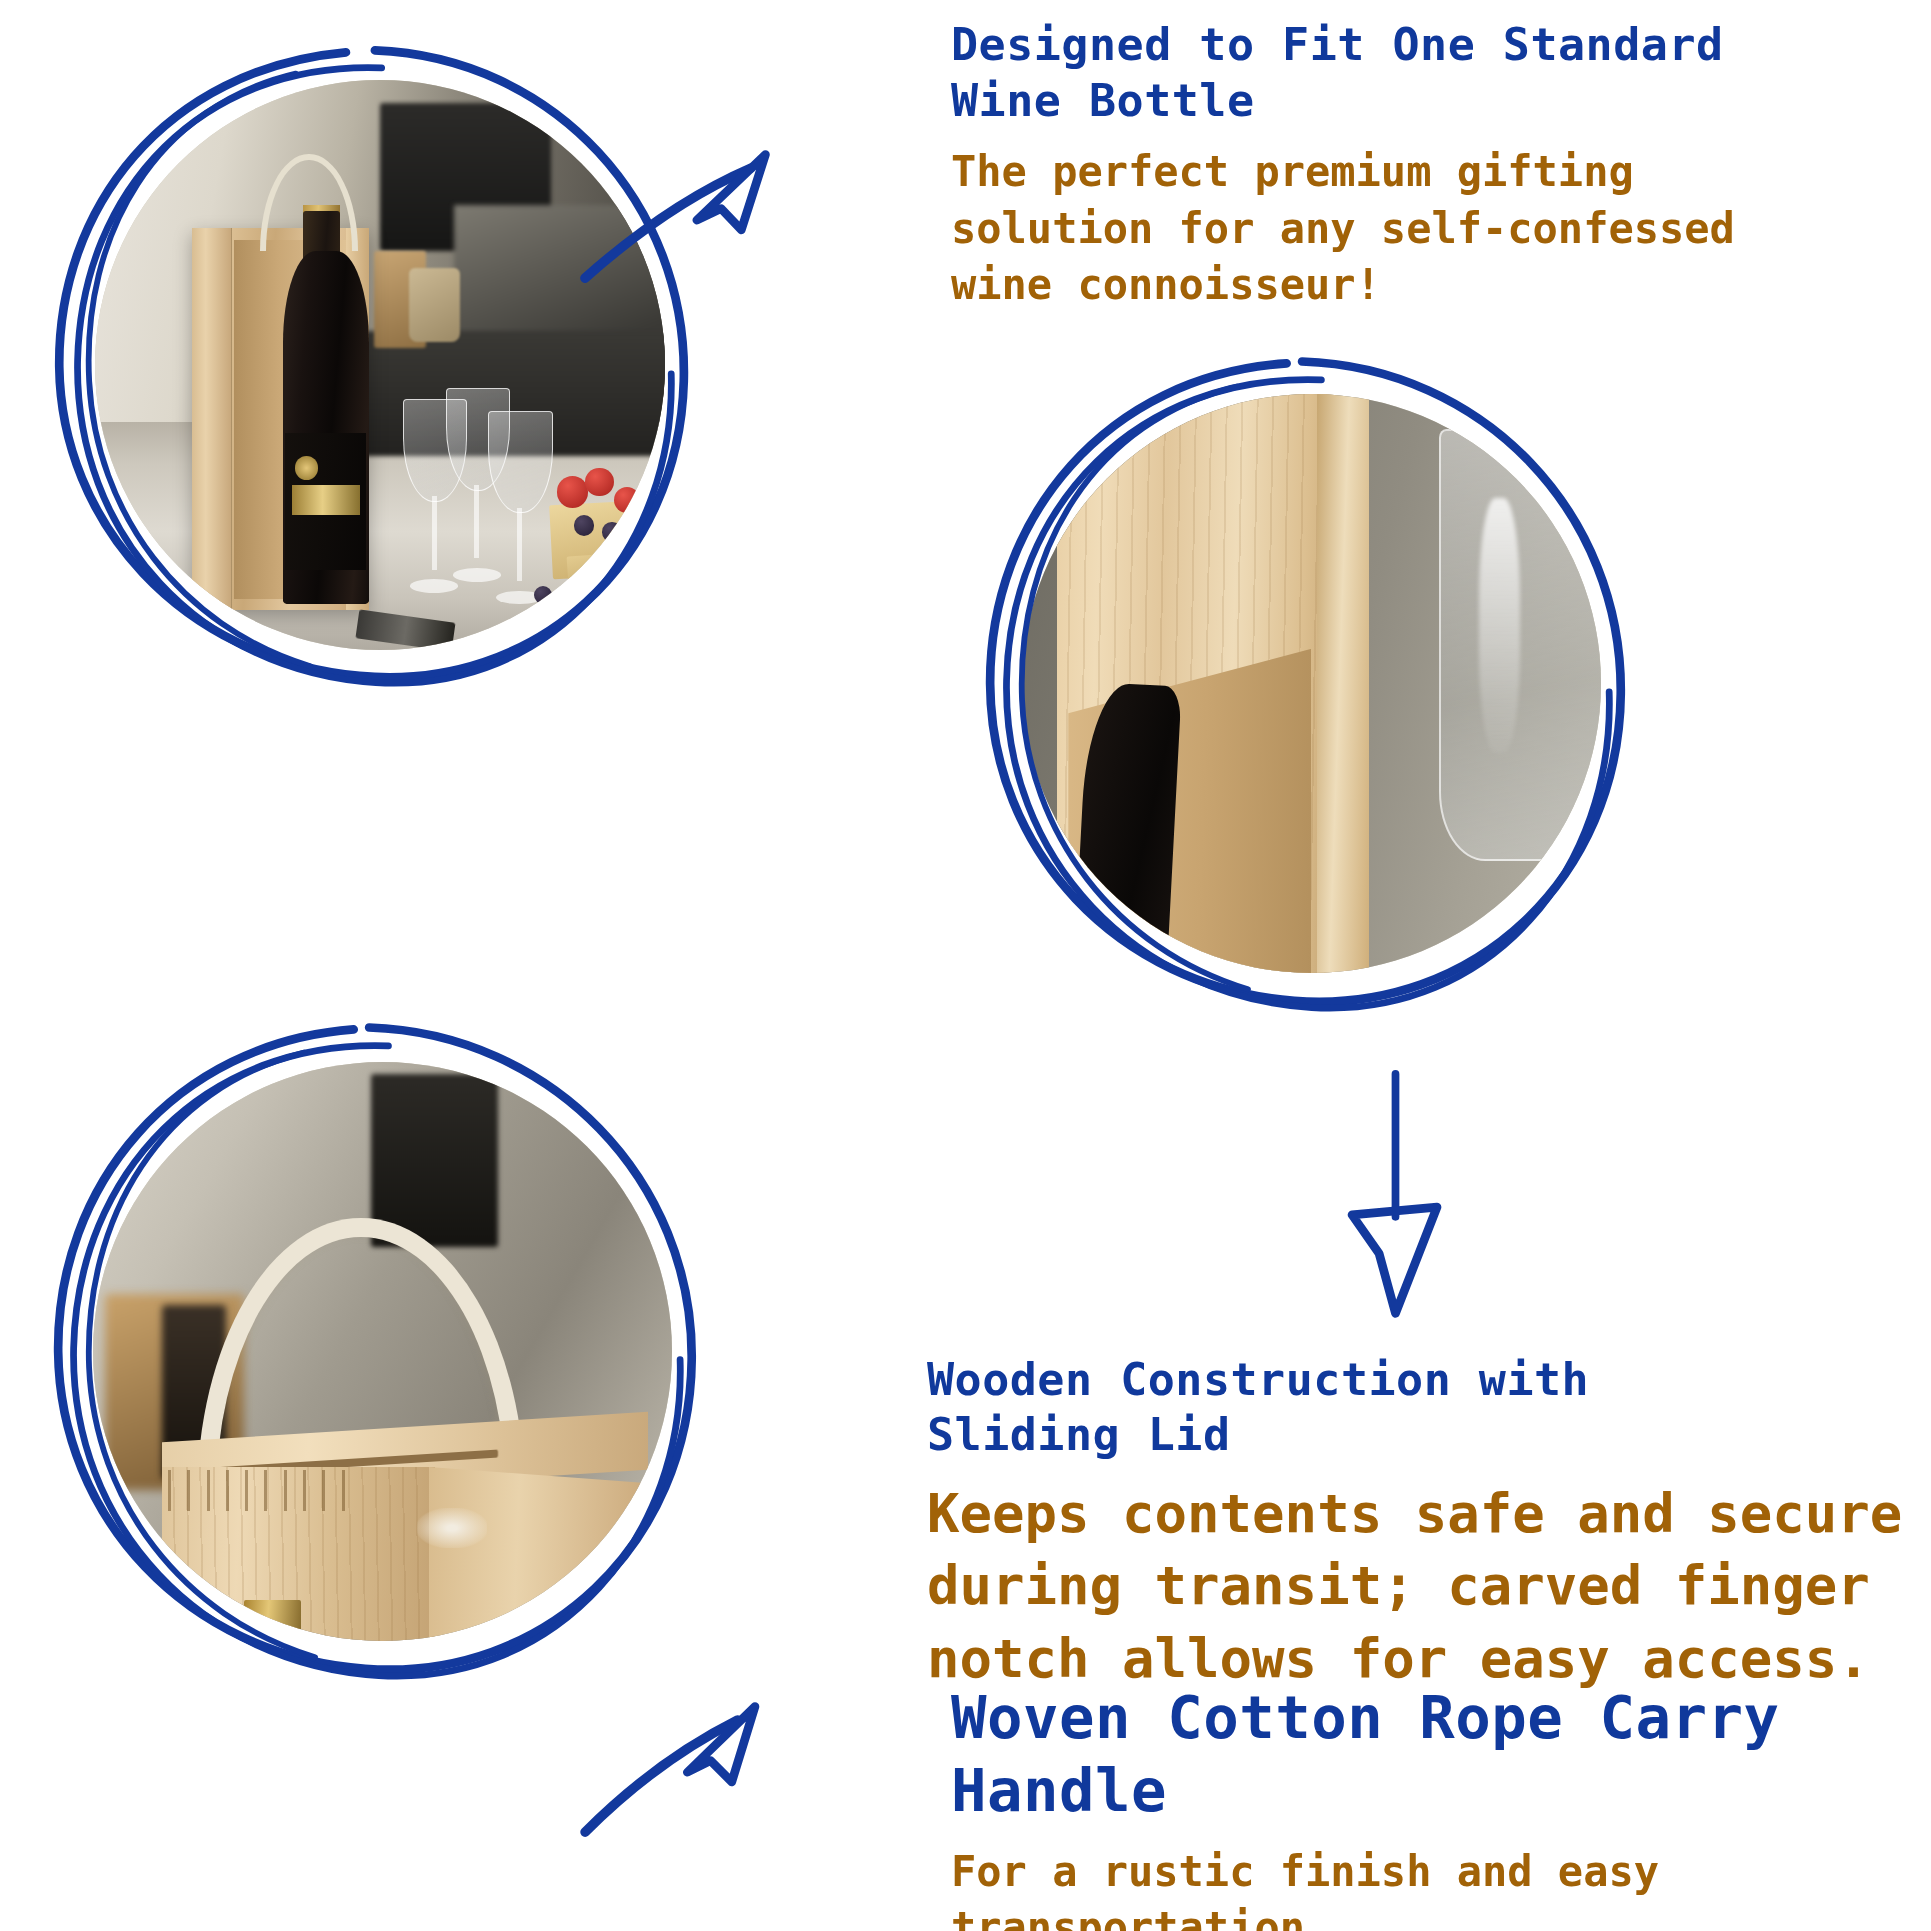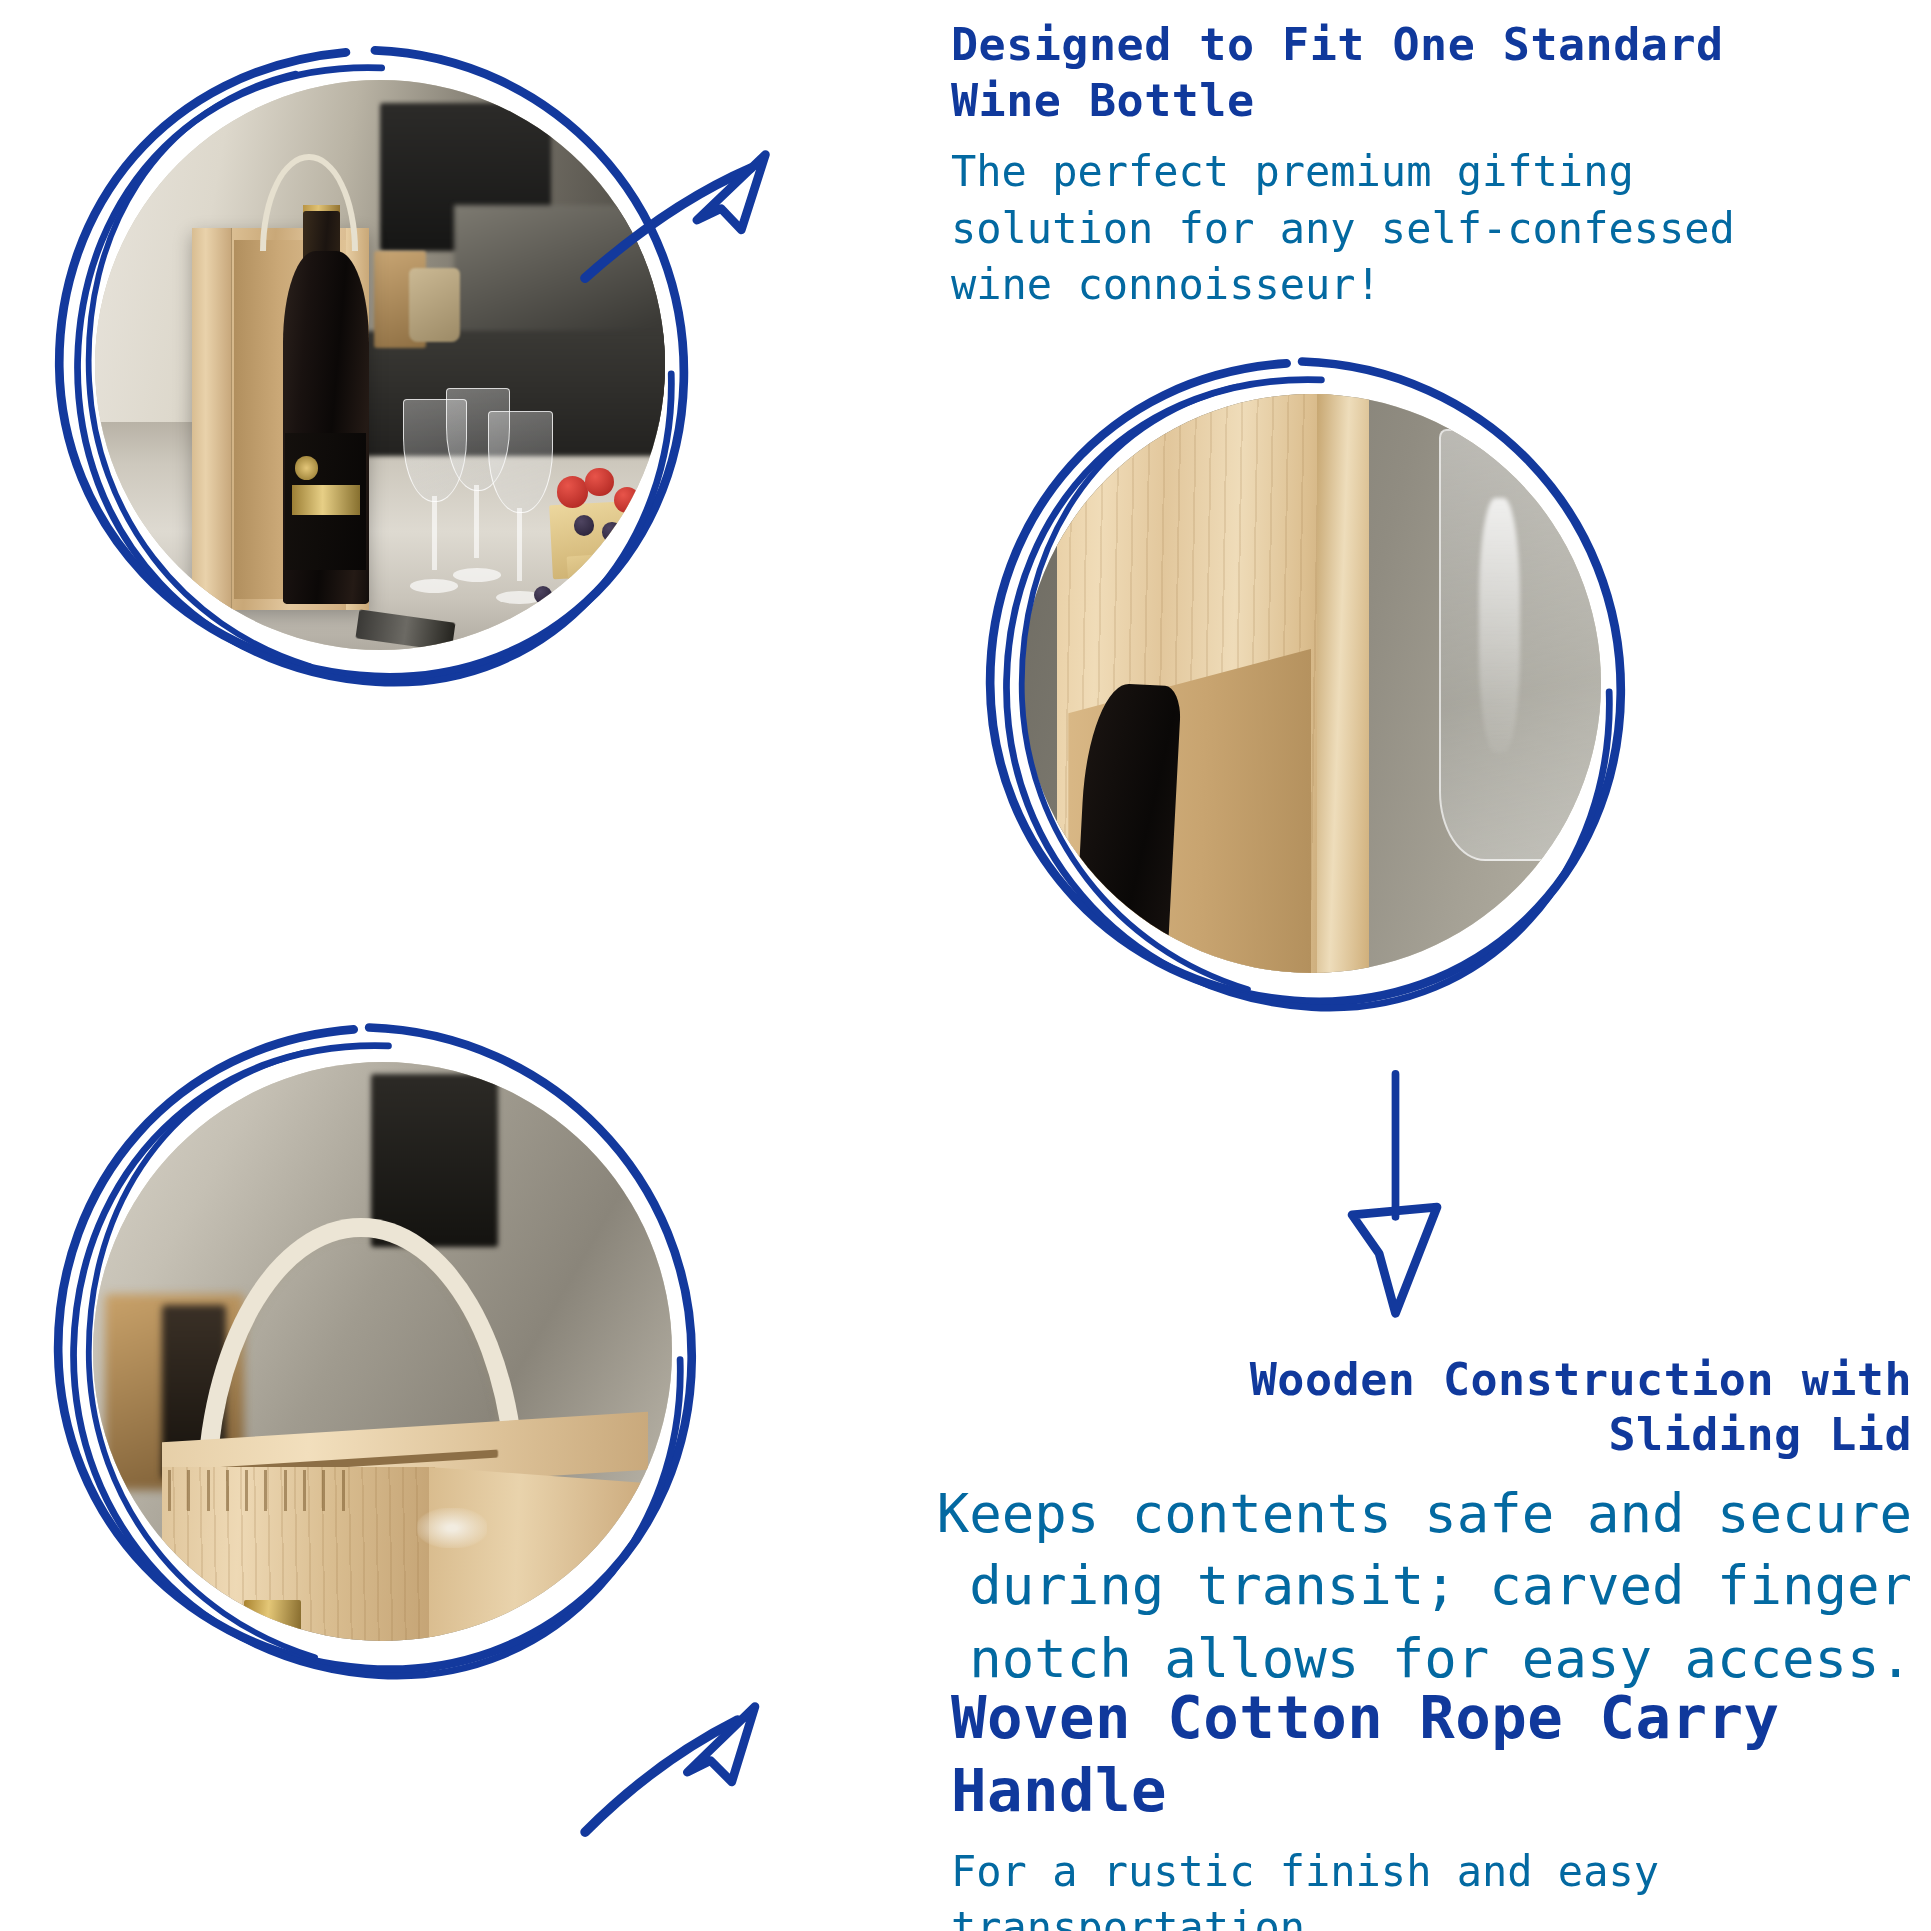--- a/index.html
+++ b/index.html
@@ -28,27 +28,27 @@
   .txt-block{position:absolute;}
   .heading{
     color:#10399c;
     font-weight:bold;
     letter-spacing:0.5px;
     line-height:1.23;
     margin:0;
     white-space:pre-line;
   }
   .body-copy{
-    color:#0369a1;
-    font-weight:400;
+    color:#a16207;
+    font-weight:700;
     line-height:1.34;
     margin:0;
     white-space:pre-line;
   }
-  .ctr{text-align:right;}
+  .ctr{text-align:left;}
   .lft{text-align:left;}
 
   .arrow-svg{position:absolute;overflow:visible;pointer-events:none;}
 
   
   .p1 .bg-wall{position:absolute;left:0;top:0;width:100%;height:62%;
     background:linear-gradient(100deg,#e8e4dc 0%,#ddd8cc 22%,#b9b3a4 42%,#8d887c 58%,#6e6a61 72%,#55524b 88%,#45433e 100%);}
   .p1 .hood{position:absolute;left:50%;top:4%;width:30%;height:26%;
     background:linear-gradient(180deg,#2c2b29,#161615);border-radius:2.9px;filter:blur(1.9px);}
   .p1 .splash{position:absolute;left:63%;top:22%;width:40%;height:34%;

